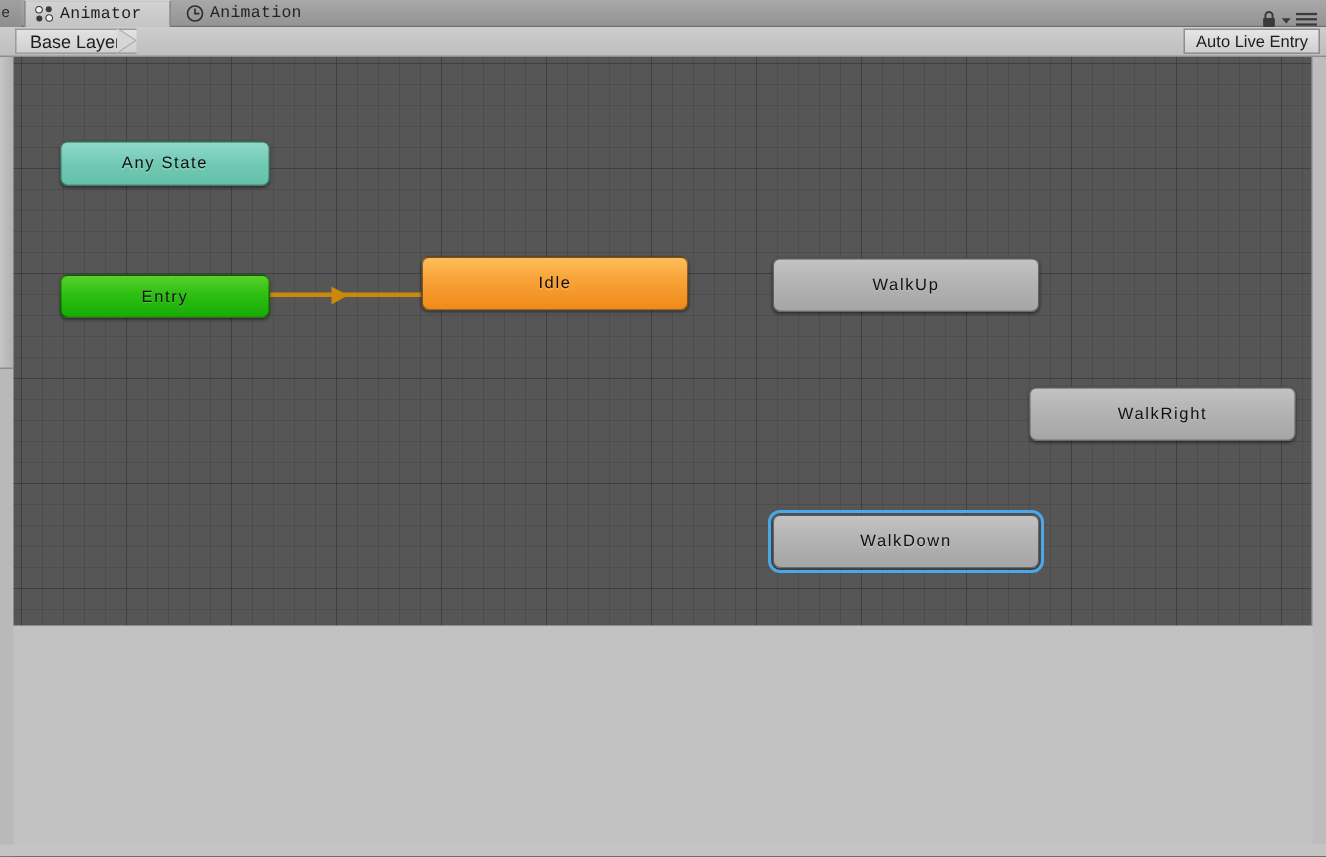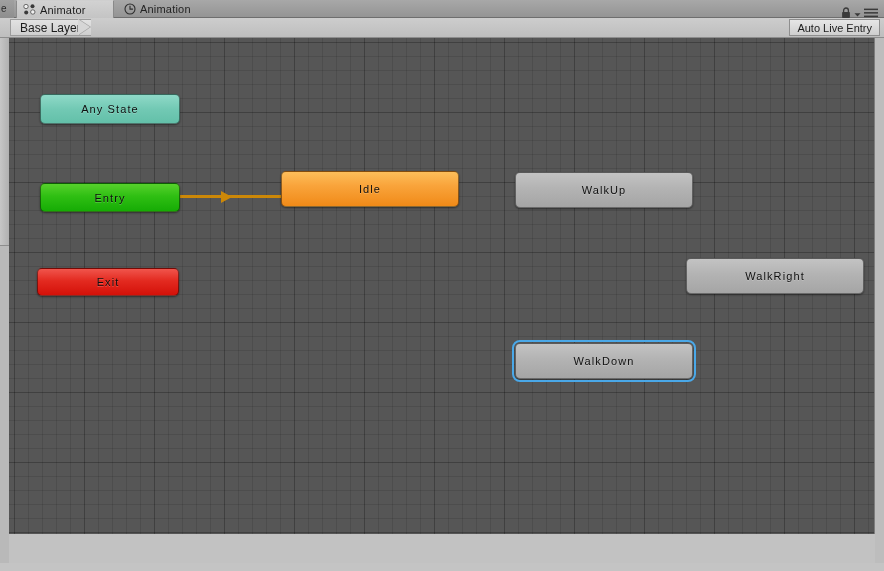--- a/index.html
+++ b/index.html
@@ -52,20 +52,21 @@
     height: 18px;
     line-height: 18px;
     font-size: 11px;
     color: #1d1d1d;
     padding: 0 8px 0 6px;
     box-sizing: border-box;
     white-space: nowrap;
     display: flex;
     align-items: center;
     gap: 4px;
+    font-family: Liberation Mono, monospace;
   }
   .tab.active {
     background: linear-gradient(to bottom, #d2d2d2 0%, #c4c4c4 100%);
     border-left: 1px solid #8a8a8a;
     border-right: 1px solid #8a8a8a;
     border-top: 1px solid #cfcfcf;
   }
   .tab.inactive {
     background: transparent;
     color: #242424;
@@ -146,21 +147,21 @@
     width: 9px; height: 208px;
     background: linear-gradient(to right, #c6c6c6 0%, #b0b0b0 100%);
     border-bottom: 1px solid #8d8d8d;
     box-sizing: border-box;
   }
 
   
   .canvas {
     position: absolute;
     left: 9px; top: 38px;
-    width: 866px; height: 496px;
+    width: 866px; height: 379px;
     background-color: #565656;
     background-image:
       linear-gradient(to right,  rgba(0,0,0,0.17) 1px, transparent 1px),
       linear-gradient(to bottom, rgba(0,0,0,0.17) 1px, transparent 1px),
       linear-gradient(to right,  rgba(0,0,0,0.10) 1px, transparent 1px),
       linear-gradient(to bottom, rgba(0,0,0,0.10) 1px, transparent 1px);
     background-size:
       70px 70px,
       70px 70px,
       14px 14px,
@@ -306,23 +307,20 @@
   <div class="canvas" id="canvas">
 
   <div class="transition-line" style="left: 171px; top: 157px; width: 101px; background: rgb(204, 136, 8);"></div>
       <div class="transition-head" style="left: 212px; top: 152.5px; border-left-color: rgb(204, 136, 8);"></div>
       <div class="node node-anystate" style="left: 31px; top: 56px; width: 140px; height: 30px;">
         <span>Any State</span>
       </div>
       <div class="node node-entry" style="left: 31px; top: 145px; width: 140px; height: 29px;">
         <span>Entry</span>
       </div>
-      <div class="node node-exit" style="left: 28px; top: 230px; width: 142px; height: 28px;">
-        <span>Exit</span>
-      </div>
       <div class="node node-default" style="left: 272px; top: 133px; width: 178px; height: 36px;">
         <span>Idle</span>
       </div>
       <div class="node node-normal" style="left: 506px; top: 134px; width: 178px; height: 36px;">
         <span>WalkUp</span>
       </div>
       <div class="node node-normal" style="left: 677px; top: 220px; width: 178px; height: 36px;">
         <span>WalkRight</span>
       </div>
       <div class="node node-normal selected" style="left: 506px; top: 305px; width: 178px; height: 36px;">

